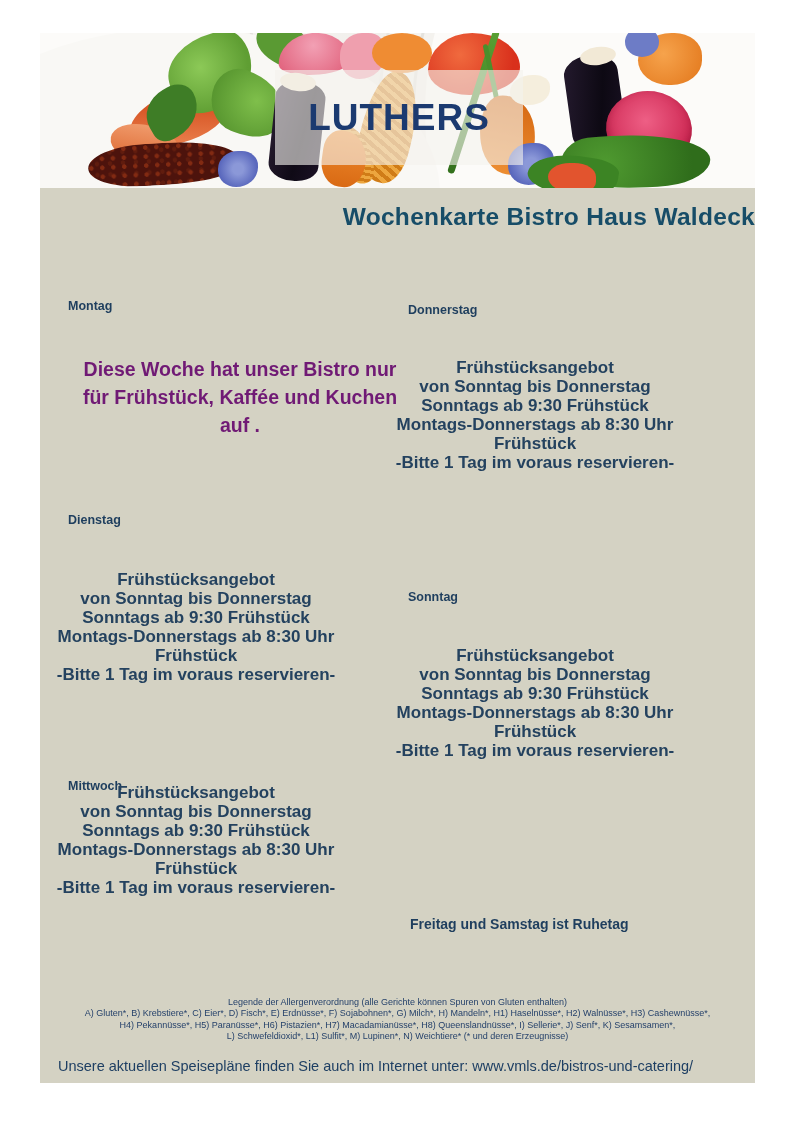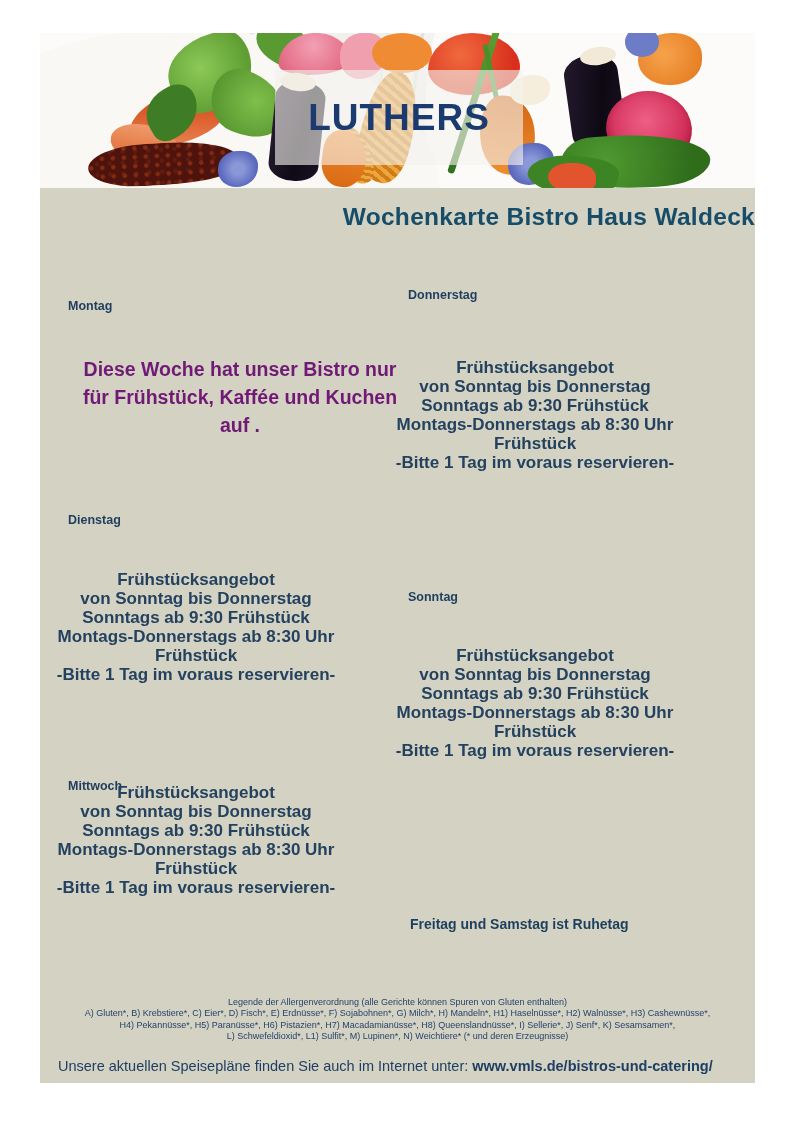--- a/index.html
+++ b/index.html
@@ -66,37 +66,37 @@
   
   .content { position:absolute; left:40px; top:188px; width:715px; height:895px; background:#d4d2c3; }
   .page-title {
     position:absolute; top:15px; left:0; width:100%; text-align:right;
     font-size:24.5px; font-weight:bold; color:#174d68; letter-spacing:0.3px;
   }
   .day-label { position:absolute; font-size:12.5px; font-weight:bold; color:#1e3e5e; }
   #lbl-montag     { left:28px;  top:111px; }
   #lbl-dienstag   { left:28px;  top:325px; }
   #lbl-mittwoch   { left:28px;  top:559px;margin-top:32px; }
-  #lbl-donnerstag { left:368px; top:100px; }
+  #lbl-donnerstag { left:368px; top:115px; }
   #lbl-sonntag    { left:368px; top:402px; }
 
   .body-block { position:absolute; color:#24425f; font-size:17px; line-height:19px; text-align:center; font-weight:bold; }
   #body-montag { left:30px; top:167px; width:340px; text-align:center; font-size:19.5px; line-height:28px; color:#701a75; }
   #body-dienstag   { left:16px;  top:382px; width:280px; }
   #body-mittwoch   { left:16px;  top:595px; width:280px; }
   #body-donnerstag { left:355px; top:170px; width:280px; }
   #body-sonntag    { left:355px; top:458px; width:280px; }
 
   .ruhetag { position:absolute; left:370px; top:728px; font-size:14px; font-weight:bold; color:#1e3e5e; }
 
   .legend { position:absolute; left:0; top:809px; width:100%; text-align:center;
     font-size:9px; line-height:11.4px; color:#26426b; }
 
   .footer { position:absolute; left:18px; top:870px; font-size:14.5px; color:#1e3f63; }
-  .footer .url { font-weight:bold; margin-left:4px;margin-top:14px; }
+  .footer .url { font-weight:normal; margin-left:4px;margin-top:14px; }
 </style>
 </head>
 <body>
 
 <div class="page">
 
   <div class="banner">
     <div class="ring" id="ring-l"></div>
     <div class="ring" id="ring-r"></div>
     <div id="plate-fill"></div>

